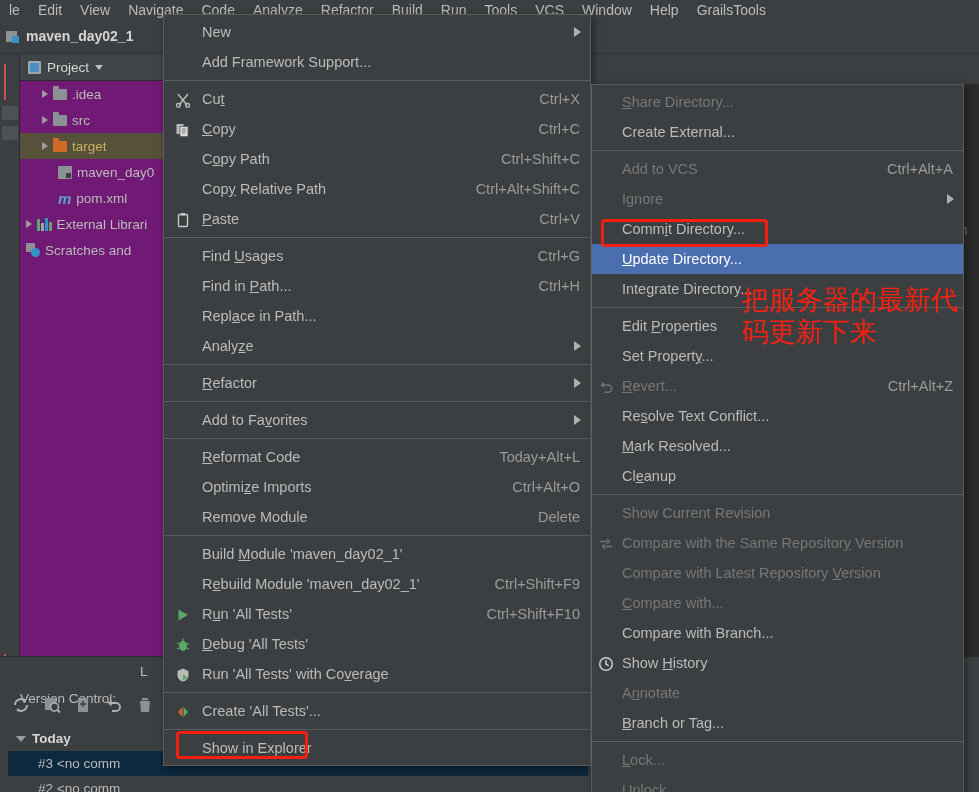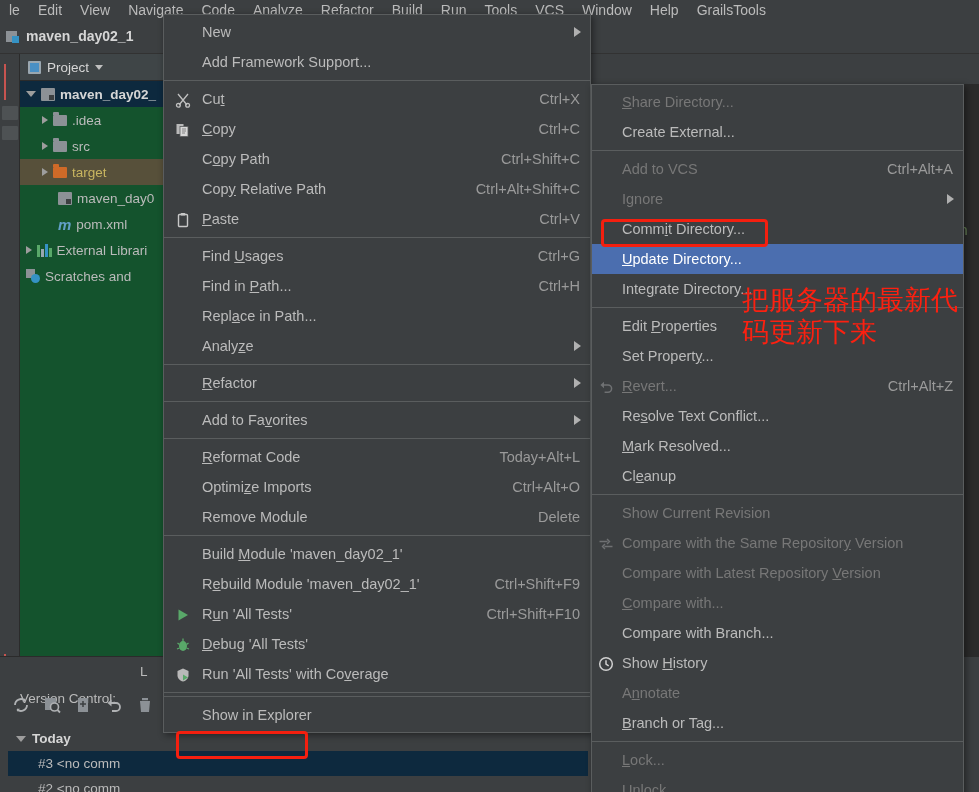--- a/index.html
+++ b/index.html
@@ -44,21 +44,21 @@
     position: absolute; left: 2px; width: 16px;
     background: #4e5254; border-radius: 1px;
   }
   .leftstrip .red {
     position: absolute; left: 4px; width: 2px; background: #c75450;
   }
 
   
   .toolwin {
     position: absolute; left: 20px; top: 54px; width: 145px; height: 602px;
-    background: #14532d;
+    background: #701a75;
   }
   .toolwin-head {
     position: absolute; left: 0; top: 0; width: 145px; height: 27px;
     background: #3f4547; border-bottom: 1px solid #2b2b2b;
     display: flex; align-items: center; padding-left: 8px; gap: 6px;
   }
   .toolwin-head .lbl { color: #d6d6d6; font-size: 13.5px; }
   .sq-ic { width: 13px; height: 13px; border: 2px solid #9aa7b0;
            background: #4a90c4; border-radius: 1px; }
   .caret-dn { width: 0; height: 0; border-left: 4px solid transparent;
@@ -212,26 +212,20 @@
     <div class="red" style="top: 600px; height: 30px;"></div>
   </div>
 
   <div class="toolwin">
     <div class="toolwin-head">
       <span class="sq-ic"></span>
       <span class="lbl">Project</span>
       <span class="caret-dn"></span>
     </div>
     <div class="tree" id="proj-tree">
-        <div class="trow sel-blue">
-          <span class="tw-spacer" style="width: 6px;"></span>
-          <span class="tw-arrow open"></span>
-          <span class="mod-ic"></span>
-          <span class="tlabel bold">maven_day02_</span>
-        </div>
         <div class="trow">
           <span class="tw-spacer" style="width: 22px;"></span>
           <span class="tw-arrow"></span>
           <span class="folder-ic"></span>
           <span class="tlabel">.idea</span>
         </div>
         <div class="trow">
           <span class="tw-spacer" style="width: 22px;"></span>
           <span class="tw-arrow"></span>
           <span class="folder-ic"></span>
@@ -430,20 +424,29 @@
       <div class="mrow">
         <span class="mic">
           <svg width="16" height="16" viewBox="0 0 16 16">
             <path d="M8 1.5L13.5 4v4.5c0 3-2.4 5.2-5.5 6C4.9 13.7 2.5 11.5 2.5 8.5V4z" fill="#b9b9b9"></path>
             <path d="M8 7.5l5 3-5 3z" fill="#59a869"></path>
           </svg>
         </span>
         <span>Run 'All Tests' with Co<span class="u">v</span>erage</span>
       </div>
       <div class="msep"></div>
+      <div class="mrow">
+        <span class="mic">
+          <svg width="16" height="16" viewBox="0 0 16 16">
+            <path d="M7.5 3L3 8l4.5 5z" fill="#cf6a28"></path>
+            <path d="M8.5 3L13 8l-4.5 5z" fill="#59a869"></path>
+          </svg>
+        </span>
+        <span>Create 'All Tests'...</span>
+      </div>
       <div class="msep"></div>
       <div class="mrow">
         <span>Show in Explorer</span>
       </div>
     </div>
 
   <div class="menu menu-sub" id="sub-menu">
       <div class="mrow dim">
         <span><span class="u">S</span>hare Directory...</span>
       </div>

